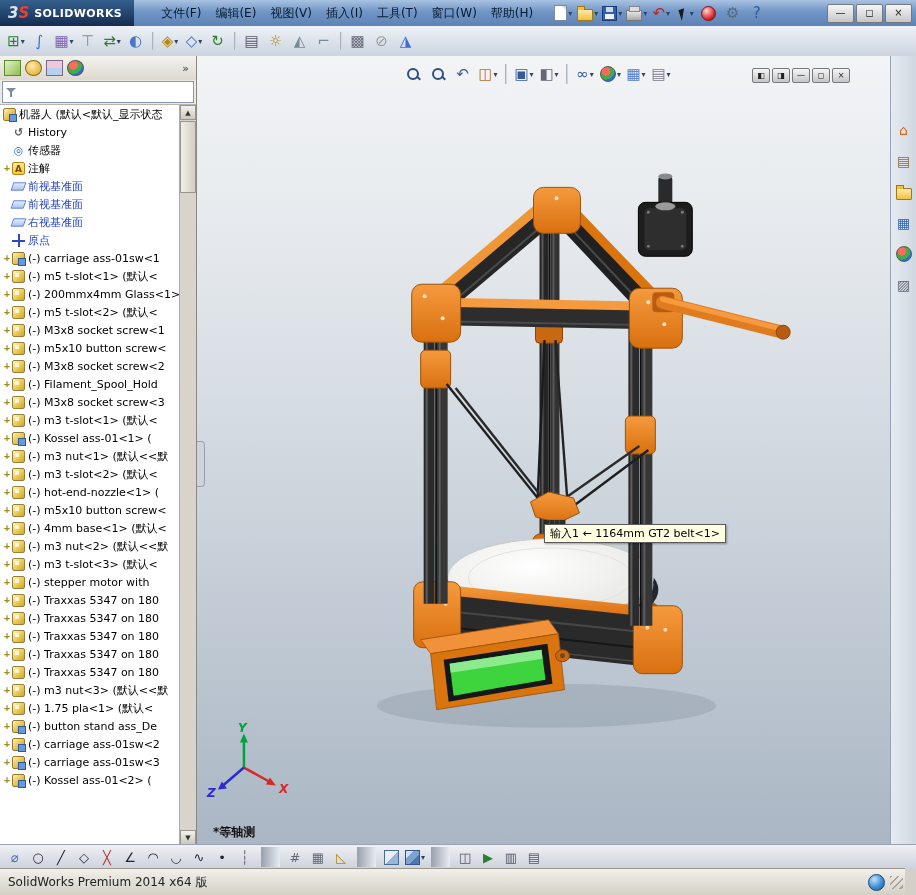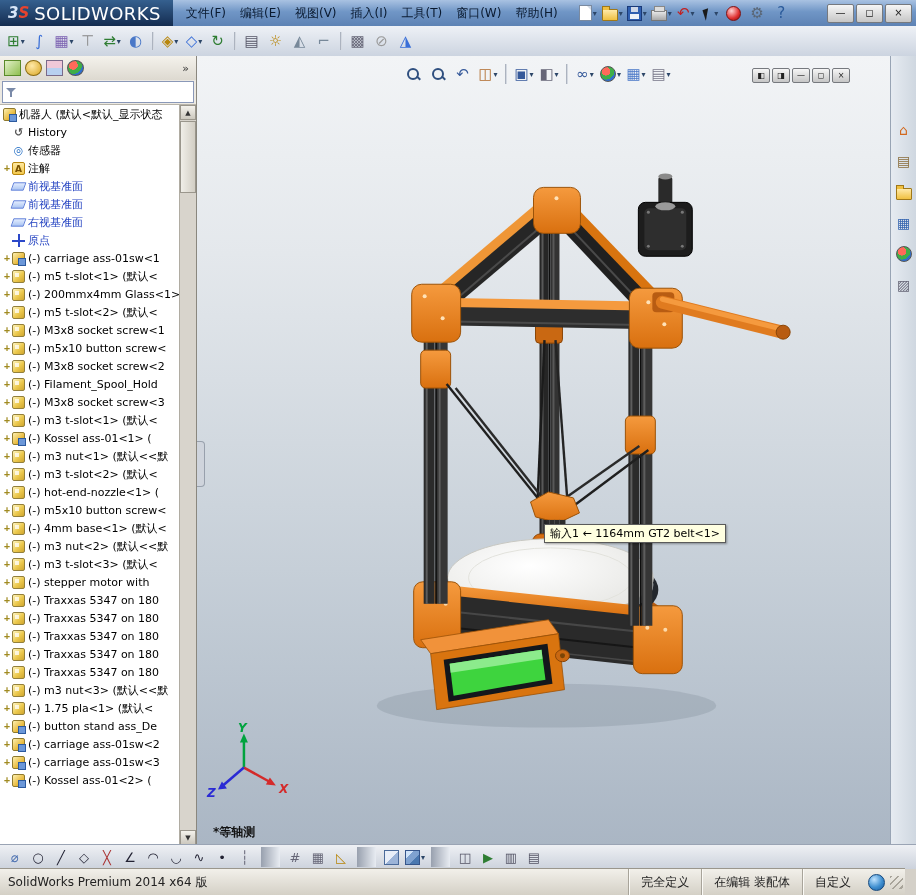--- a/index.html
+++ b/index.html
@@ -6,22 +6,22 @@
   body{width:916px;height:895px;overflow:hidden;background:#d4d0c8;
        font-family:"DejaVu Sans","Liberation Sans",sans-serif;cursor:default;-webkit-user-select:none;user-select:none}
   #app{position:relative;width:916px;height:895px;overflow:hidden;background:#d4d0c8}
 
   
   .titlebar{position:absolute;top:0;left:0;right:0;height:26px;display:flex;align-items:center;
             background:linear-gradient(#a9c2e2,#7096c6 45%,#5d82b4);border-bottom:1px solid #3e5c86}
   .logo{height:26px;display:flex;align-items:center;background:linear-gradient(#35608f,#142c50);padding:0 12px 0 8px}
   .logo .mark3{color:#d8e6f8;font-weight:bold;font-style:italic;font-size:15px}
   .logo .markS{color:#e8432e;font-weight:bold;font-style:italic;font-size:15px;margin:0 5px 0 0}
-  .logo .ltext{color:#fff;font-size:18px;font-weight:normal;letter-spacing:.4px}
-  .menus{display:flex;margin-left:6px}
+  .logo .ltext{color:#fff;font-size:11px;font-weight:bold;letter-spacing:.4px}
+  .menus{display:flex;margin-left:20px}
   .menu-item{padding:3px 7px;font-size:12px;color:#0a1a30;white-space:nowrap}
   .qat{display:flex;align-items:center;margin-left:12px;gap:2px}
   .wbtns{margin-left:auto;display:flex;gap:2px;padding-right:4px}
   .wbtn{width:25px;height:17px;display:flex;align-items:center;justify-content:center;
         background:linear-gradient(#f6f6f6,#c6c6c6);border:1px solid #76797e;border-radius:2px;
         font-size:10px;line-height:1;color:#222}
   .wbtn.sm{width:16px;height:13px;font-size:8px}
 
   
   .tbi{display:flex;align-items:center;justify-content:center;min-width:20px;height:24px;padding:0 1px}
@@ -856,23 +856,17 @@
         <span class="dd"></span>
       </span>
       <span class="tbi">
         <span class="ig" style="color: rgb(85, 85, 102);">▤</span>
         <span class="dd"></span>
       </span>
     </div>
 
   <div class="statusbar">
     <span class="sb-left">SolidWorks Premium 2014 x64 版</span>
-    <div class="sb-cells">
-
-    <span class="sb-cell">完全定义</span>
-        <span class="sb-cell">在编辑 装配体</span>
-        <span class="sb-cell">自定义</span>
-      </div>
     <span class="globe"></span>
     <span class="grip"></span>
   </div>
 
 </div>
 
 </body></html>

